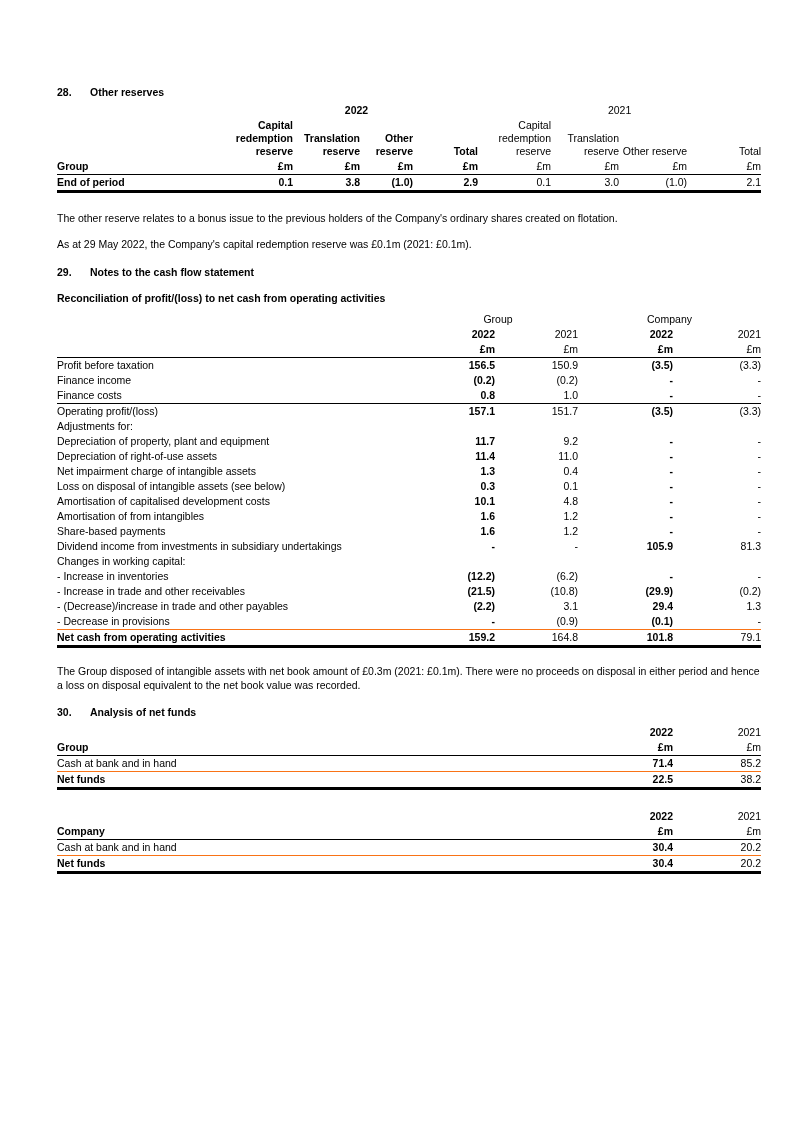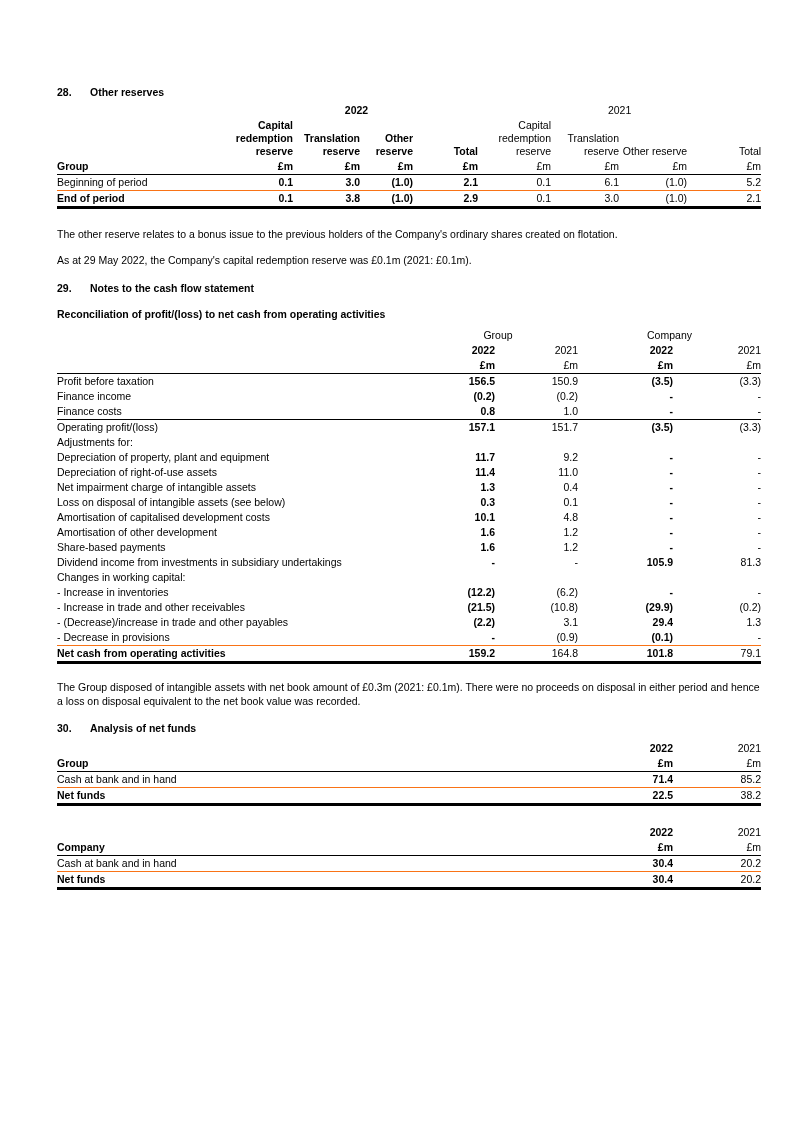--- a/index.html
+++ b/index.html
@@ -106,31 +106,20 @@
           <td class="num b">£m</td>
           <td class="num b">£m</td>
           <td class="num b">£m</td>
           <td class="num">£m</td>
           <td class="num">£m</td>
           <td class="num">£m</td>
           <td class="num">£m</td>
         </tr>
       </thead>
       <tbody>
-        <tr>
-          <td>Beginning of period</td>
-          <td class="num">0.1</td>
-          <td class="num">3.0</td>
-          <td class="num">(1.0)</td>
-          <td class="num">2.1</td>
-          <td class="num">0.1</td>
-          <td class="num">6.1</td>
-          <td class="num">(1.0)</td>
-          <td class="num">5.2</td>
-        </tr>
         <tr class="total bold-label">
           <td>End of period</td>
           <td class="num">0.1</td>
           <td class="num">3.8</td>
           <td class="num">(1.0)</td>
           <td class="num">2.9</td>
           <td class="num">0.1</td>
           <td class="num">3.0</td>
           <td class="num">(1.0)</td>
           <td class="num">2.1</td>
@@ -240,21 +229,21 @@
           <td class="num">-</td>
         </tr>
         <tr>
           <td>Amortisation of capitalised development costs</td>
           <td class="num">10.1</td>
           <td class="num">4.8</td>
           <td class="num">-</td>
           <td class="num">-</td>
         </tr>
         <tr>
-          <td>Amortisation of other development</td>
+          <td>Amortisation of from intangibles</td>
           <td class="num">1.6</td>
           <td class="num">1.2</td>
           <td class="num">-</td>
           <td class="num">-</td>
         </tr>
         <tr>
           <td>Share-based payments</td>
           <td class="num">1.6</td>
           <td class="num">1.2</td>
           <td class="num">-</td>

